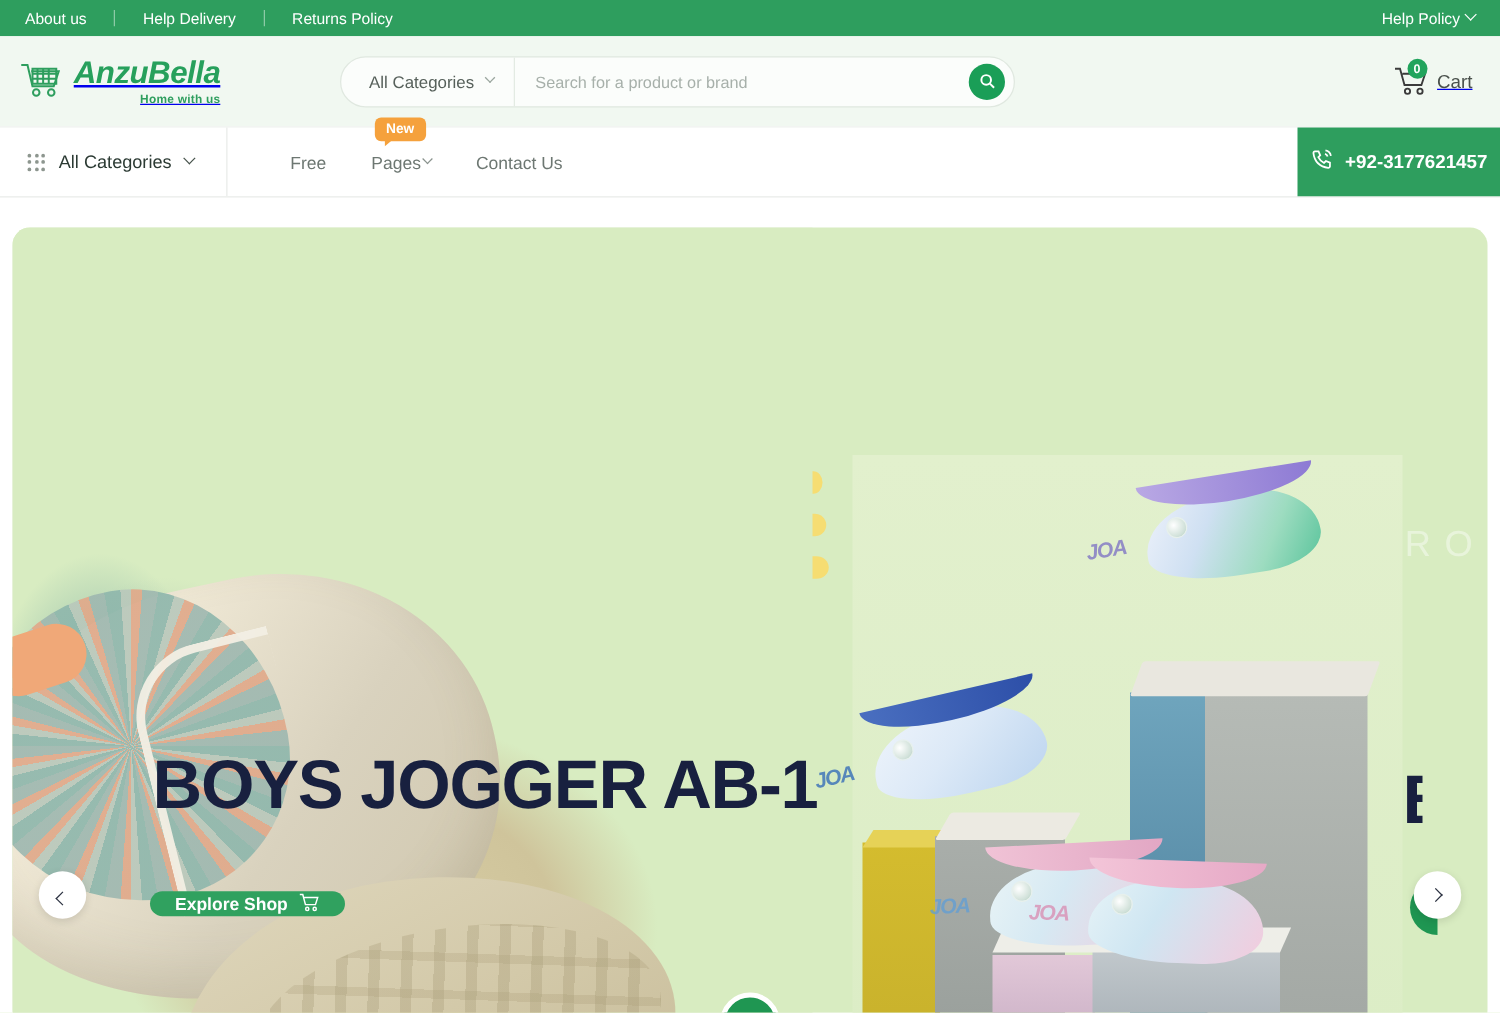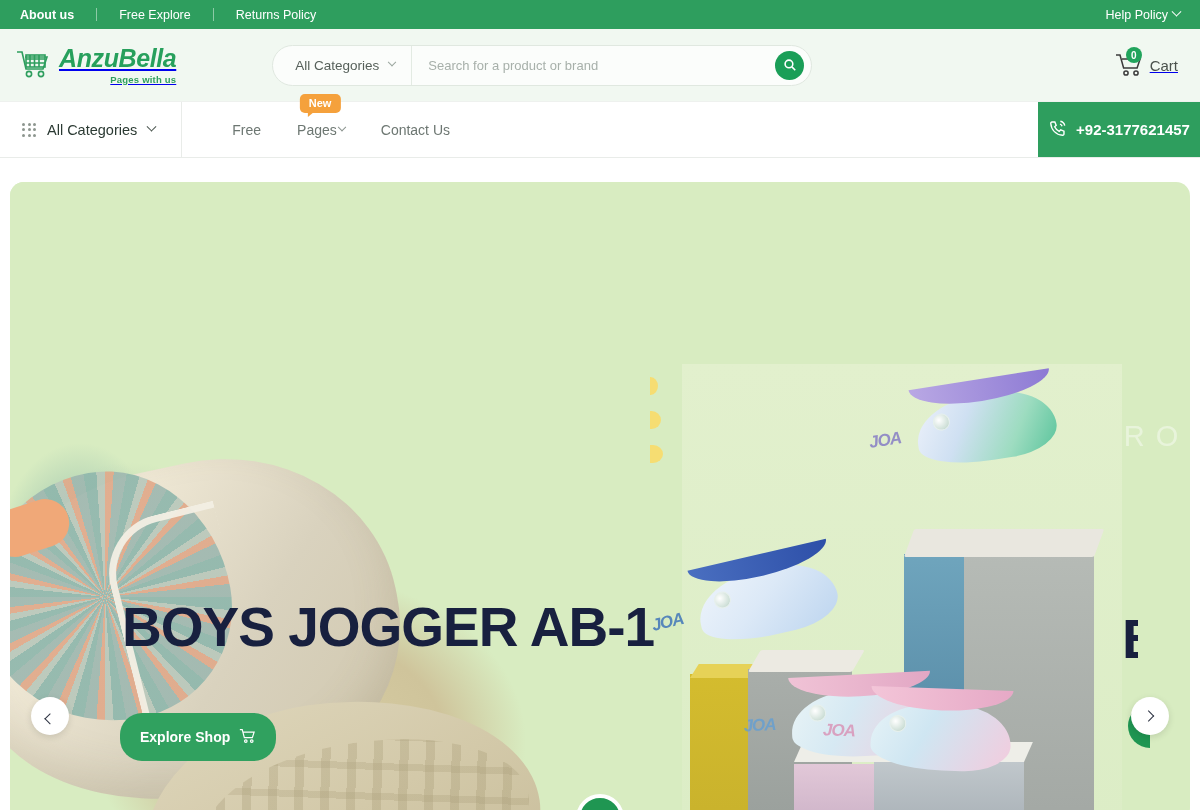--- a/index.html
+++ b/index.html
@@ -15,21 +15,21 @@
     height: 29px;
     background: #2e9e5e;
     display: flex;
     align-items: center;
     padding: 0 12px;
     color: #ffffff;
     font-size: 12.5px;
   }
   .topbar-links { display: flex; align-items: center; }
   .topbar-link { padding: 0 22px; color: #fff; text-decoration: none; white-space: nowrap; }
-  .topbar-link:first-child { padding-left: 8px; font-weight: bold; }
+  .topbar-link:first-child { padding-left: 8px; }
   .topbar-sep { width: 1px; height: 13px; background: rgba(255,255,255,.45); }
   .topbar-right { margin-left: auto; display: flex; align-items: center; gap: 5px; padding-right: 8px; }
   .chev { display: inline-block; width: 7px; height: 7px; border-right: 1.4px solid currentColor; border-bottom: 1.4px solid currentColor; transform: rotate(45deg) translate(-2px,-2px); }
 
   
   .header {
     height: 72px;
     background: #f1f8f1;
     display: flex;
     align-items: center;
@@ -273,21 +273,21 @@
   
   .hero-title {
     position: absolute; left: 112px; top: 418px;
     font-size: 55px; font-weight: bold; color: #18203f;
     letter-spacing: -1px; line-height: 1; white-space: nowrap;
   }
   .explore-btn {
     position: absolute; left: 110px; top: 531px;
     background: #30a15f; color: #fff;
     border: none; border-radius: 22px;
-    height: 48px; padding: 0 20px;
+    height: 20px; padding: 0 20px;
     display: flex; align-items: center; gap: 9px;
     font-size: 14px; font-weight: bold; cursor: pointer;
     font-family: "Liberation Sans", sans-serif;
   }
 
   .next-peek {
     position: absolute; right: 52px; top: 430px;
     font-size: 55px; font-weight: bold; color: #18203f;
     line-height: 1; overflow: hidden; width: 16px;
   }
@@ -318,21 +318,21 @@
     background: #1f9652; border: 4px solid #ffffff; cursor: pointer;
   }
 </style>
 </head>
 <body>
 
 <div class="topbar">
   <div class="topbar-links">
     <a class="topbar-link" href="#">About us</a>
     <span class="topbar-sep"></span>
-    <a class="topbar-link" href="#">Free Explore</a>
+    <a class="topbar-link" href="#">Help Delivery</a>
     <span class="topbar-sep"></span>
     <a class="topbar-link" href="#">Returns Policy</a>
   </div>
   <div class="topbar-right">
     <span>Help Policy</span>
     <span class="chev"></span>
   </div>
 </div>
 
 <div class="header">
@@ -342,21 +342,21 @@
       <svg viewBox="0 0 34 30" width="34" height="30" fill="none" stroke="#2e9e5e" stroke-width="1.6">
         <path d="M1 2h5l4 17h17l4-12H9"></path>
         <rect x="10" y="5" width="19" height="12" fill="none"></rect>
         <path d="M14 5v12M18.5 5v12M23 5v12M10 9h19M10 13h19"></path>
         <circle cx="13" cy="24" r="2.6"></circle>
         <circle cx="25" cy="24" r="2.6"></circle>
       </svg>
     </span>
     <span class="logo-text">
       <span class="logo-name">AnzuBella</span>
-      <span class="logo-tag">Pages with us</span>
+      <span class="logo-tag">Home with us</span>
     </span>
   </a>
 
   <div class="searchwrap">
     <div class="cat-select">
       <span>All Categories</span>
       <span class="chev"></span>
     </div>
     <input class="search-input" type="text" placeholder="Search for a product or brand" style="">
     <button class="search-btn">

